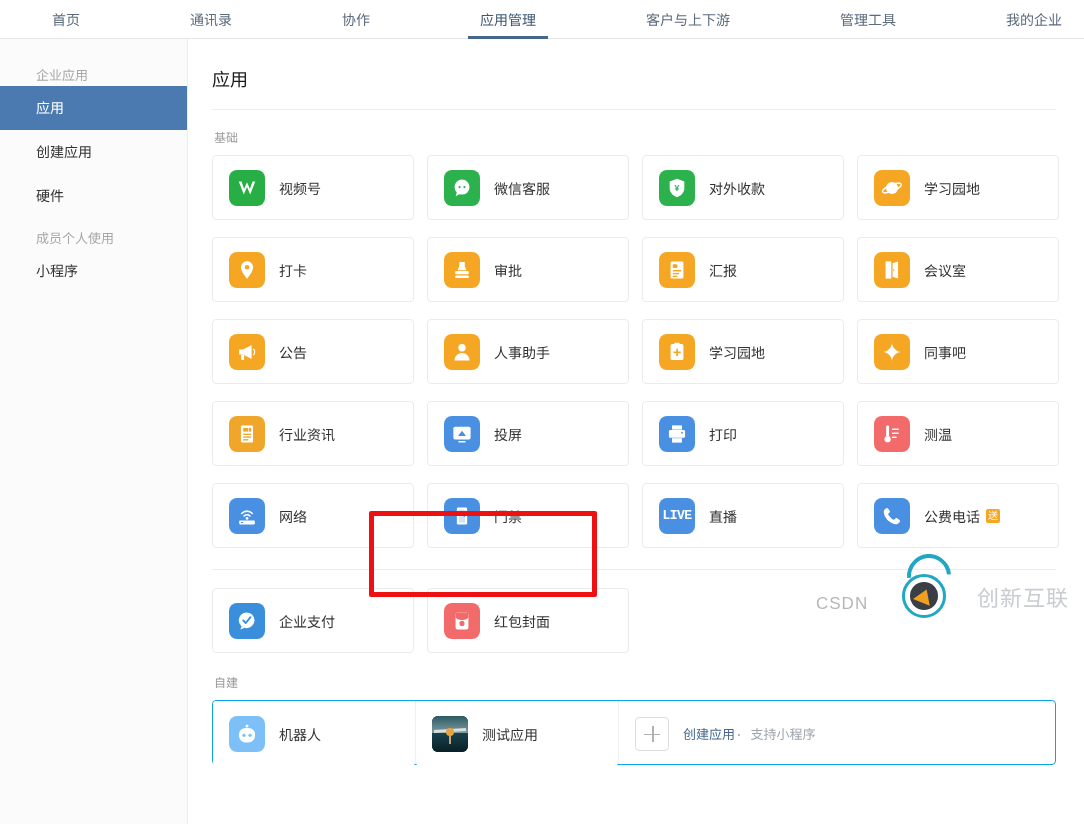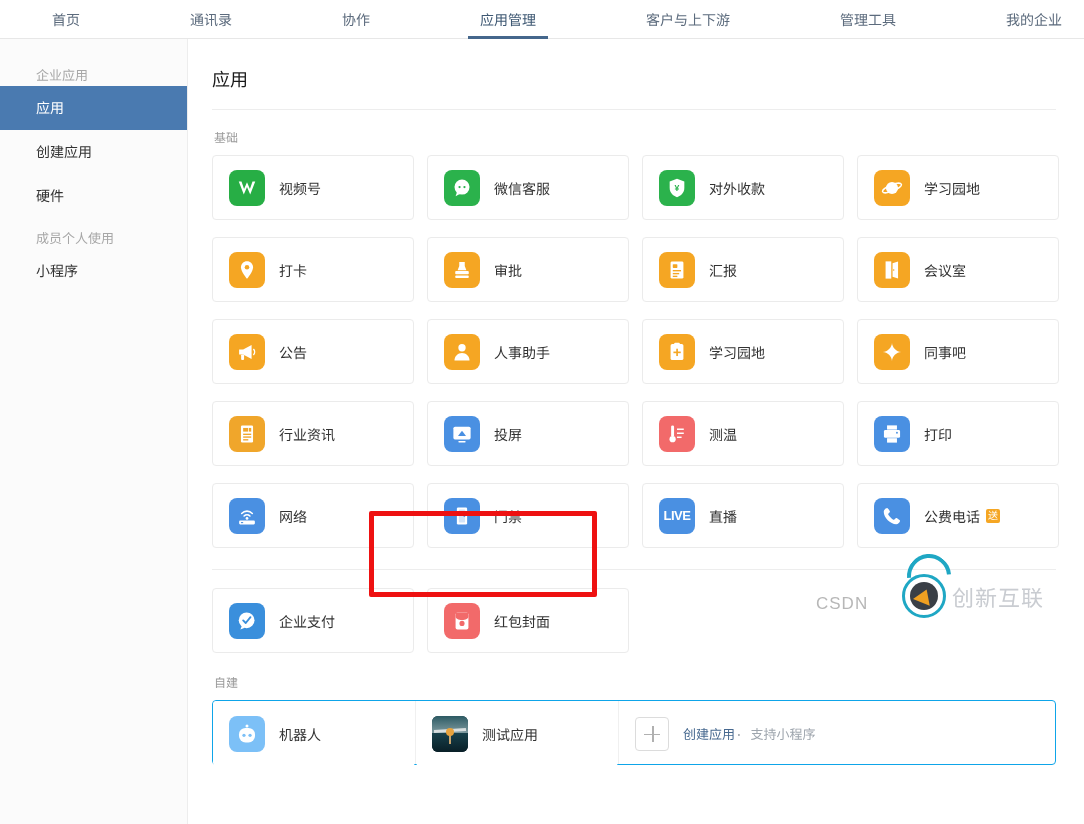--- a/index.html
+++ b/index.html
@@ -147,21 +147,21 @@
     height: 14px;
     min-width: 14px;
     text-align: center;
     border-radius: 2px;
     padding: 0 1px;
   }
   .live-text {
     font-size: 13px;
     font-weight: bold;
     letter-spacing: -0.5px;
-    font-family: Liberation Sans, sans-serif;
+    font-family: Liberation Mono, monospace;
   }
 
   .row-rule {
     height: 1px;
     background: #ededed;
     margin: 21px 0 0 0;
   }
 
   
   .selfbuilt-row {
@@ -237,20 +237,21 @@
     color: #b7b7b7;
     letter-spacing: 1px;
     z-index: 20;
     font-family: "Liberation Sans", sans-serif;
   }
   .wm-logo {
     position: absolute;
     display: flex;
     align-items: center;
     z-index: 21;
+    gap: 25px;
   }
   .wm-logo .ring {
     width: 44px; height: 44px; border-radius: 50%;
     background: #ffffff;
     border: 3px solid #1fa7c4;
     display: flex; align-items: center; justify-content: center;
     position: relative;
   }
   .wm-logo .ring::after {
     content: "";
@@ -491,44 +492,44 @@
               <rect x="2.6" y="4" width="18.8" height="14" rx="1.8" fill="white"></rect>
               <path d="M12 8.4 L16.4 14.2 H7.6 Z" fill="#4a90e2"></path>
               <rect x="8" y="19.6" width="8" height="1.6" rx="0.8" fill="white"></rect>
             </svg>
           </div>
           <div class="app-name">
             <span>投屏</span>
           </div>
         </div>
         <div class="app-card">
+          <div class="app-icon" style="background: rgb(74, 144, 226);">
+            <svg width="22" height="22" viewBox="0 0 24 24">
+              <rect x="6.6" y="2.6" width="10.8" height="4.6" fill="white"></rect>
+              <rect x="3.2" y="7.6" width="17.6" height="8.6" rx="1.6" fill="white"></rect>
+              <rect x="6.6" y="16.6" width="10.8" height="4.8" fill="white"></rect>
+              <circle cx="17.4" cy="10.6" r="1" fill="#4a90e2"></circle>
+            </svg>
+          </div>
+          <div class="app-name">
+            <span>打印</span>
+          </div>
+        </div>
+        <div class="app-card">
           <div class="app-icon" style="background: rgb(242, 106, 106);">
             <svg width="22" height="22" viewBox="0 0 24 24">
               <rect x="5.6" y="2.6" width="3.2" height="12.4" rx="1.6" fill="white"></rect>
               <circle cx="7.2" cy="17.6" r="3.4" fill="white"></circle>
               <rect x="12" y="6" width="7.4" height="1.6" fill="white"></rect>
               <rect x="12" y="10.4" width="7.4" height="1.6" fill="white"></rect>
               <rect x="12" y="14.8" width="5" height="1.6" fill="white"></rect>
             </svg>
           </div>
           <div class="app-name">
             <span>测温</span>
-          </div>
-        </div>
-        <div class="app-card">
-          <div class="app-icon" style="background: rgb(74, 144, 226);">
-            <svg width="22" height="22" viewBox="0 0 24 24">
-              <rect x="6.6" y="2.6" width="10.8" height="4.6" fill="white"></rect>
-              <rect x="3.2" y="7.6" width="17.6" height="8.6" rx="1.6" fill="white"></rect>
-              <rect x="6.6" y="16.6" width="10.8" height="4.8" fill="white"></rect>
-              <circle cx="17.4" cy="10.6" r="1" fill="#4a90e2"></circle>
-            </svg>
-          </div>
-          <div class="app-name">
-            <span>打印</span>
           </div>
         </div>
         <div class="app-card">
           <div class="app-icon" style="background: rgb(74, 144, 226);">
             <svg width="22" height="22" viewBox="0 0 24 24">
               <path d="M6.2 9.2 a8 8 0 0 1 11.6 0" stroke="white" stroke-width="1.7" fill="none" stroke-linecap="round"></path>
               <path d="M8.8 12 a4.6 4.6 0 0 1 6.4 0" stroke="white" stroke-width="1.7" fill="none" stroke-linecap="round"></path>
               <circle cx="12" cy="14.6" r="1.5" fill="white"></circle>
               <rect x="3.4" y="17" width="17.2" height="4.2" rx="1.2" fill="white"></rect>
               <rect x="5.4" y="18.6" width="2.4" height="1.2" fill="#4a90e2"></rect>

